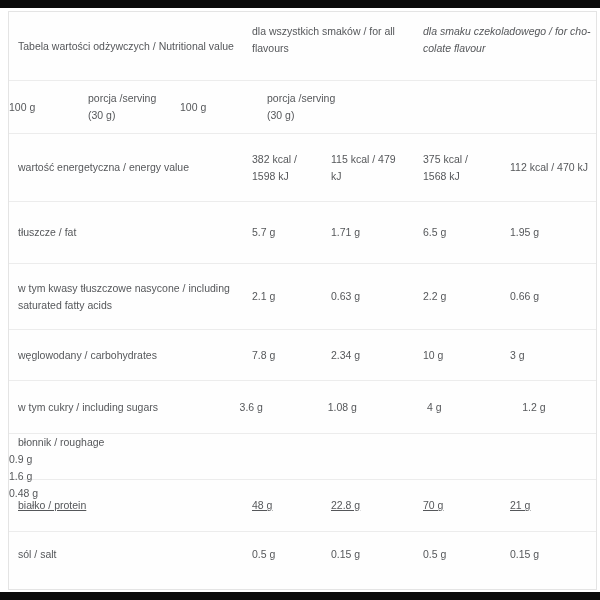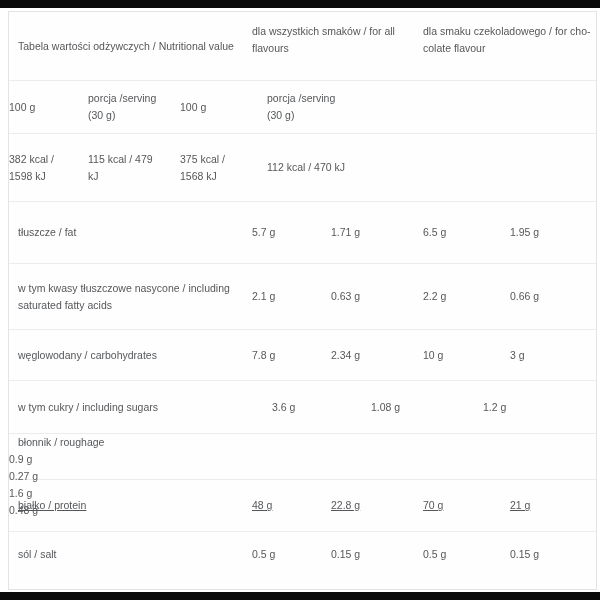--- a/index.html
+++ b/index.html
@@ -44,21 +44,21 @@
     display: flex; align-items: center;
     white-space: pre-line;
     height: 100%;
   }
   .c1 { width: 243px; padding-left: 9px; padding-right: 12px; }
   .c2 { width: 79px;  padding-right: 4px; }
   .c3 { width: 92px;  padding-right: 6px; }
   .c4 { width: 87px;  padding-right: 6px; }
   .c5 { width: 86px;  padding-right: 2px; }
   .g1 { width: 171px; padding-right: 8px; }
-  .g2 { width: 173px; padding-right: 4px; }
+  .g2 { width: 173px; padding-right: 4px; font-style: italic; }
   .group { padding-bottom: 13px; }
   .row:nth-child(10) .cell { padding-bottom: 14px; }
 </style>
 </head>
 <body>
 
 <div class="bar top"></div>
 
 <div class="nutrition-table">
 
@@ -73,20 +73,21 @@
   <div class="row">
     <div class="cell c2">100 g</div>
     <div class="cell c3">porcja /serving
 (30 g)</div>
     <div class="cell c4">100 g</div>
     <div class="cell c5">porcja /serving
 (30 g)</div>
   </div>
 
   <div class="row">
+    <div class="cell c1">wartość energetyczna / energy value</div>
     <div class="cell c2">382 kcal /
 1598 kJ</div>
     <div class="cell c3">115 kcal / 479
 kJ</div>
     <div class="cell c4">375 kcal /
 1568 kJ</div>
     <div class="cell c5">112 kcal / 470 kJ</div>
   </div>
 
   <div class="row">
@@ -110,27 +111,27 @@
     <div class="cell c2">7.8 g</div>
     <div class="cell c3">2.34 g</div>
     <div class="cell c4">10 g</div>
     <div class="cell c5">3 g</div>
   </div>
 
   <div class="row">
     <div class="cell c1">w tym cukry / including sugars</div>
     <div class="cell c2">3.6 g</div>
     <div class="cell c3">1.08 g</div>
+    <div class="cell c4">4 g</div>
     <div class="cell c5">1.2 g</div>
   </div>
 
   <div class="row">
     <div class="cell c1">błonnik / roughage</div>
     <div class="cell c2">0.9 g</div>
-    <div class="cell c3">0.27 g</div>
     <div class="cell c4">1.6 g</div>
     <div class="cell c5">0.48 g</div>
   </div>
 
   <div class="row">
     <div class="cell c1">białko / protein</div>
     <div class="cell c2">48 g</div>
     <div class="cell c3">22.8 g</div>
     <div class="cell c4">70 g</div>
     <div class="cell c5">21 g</div>

